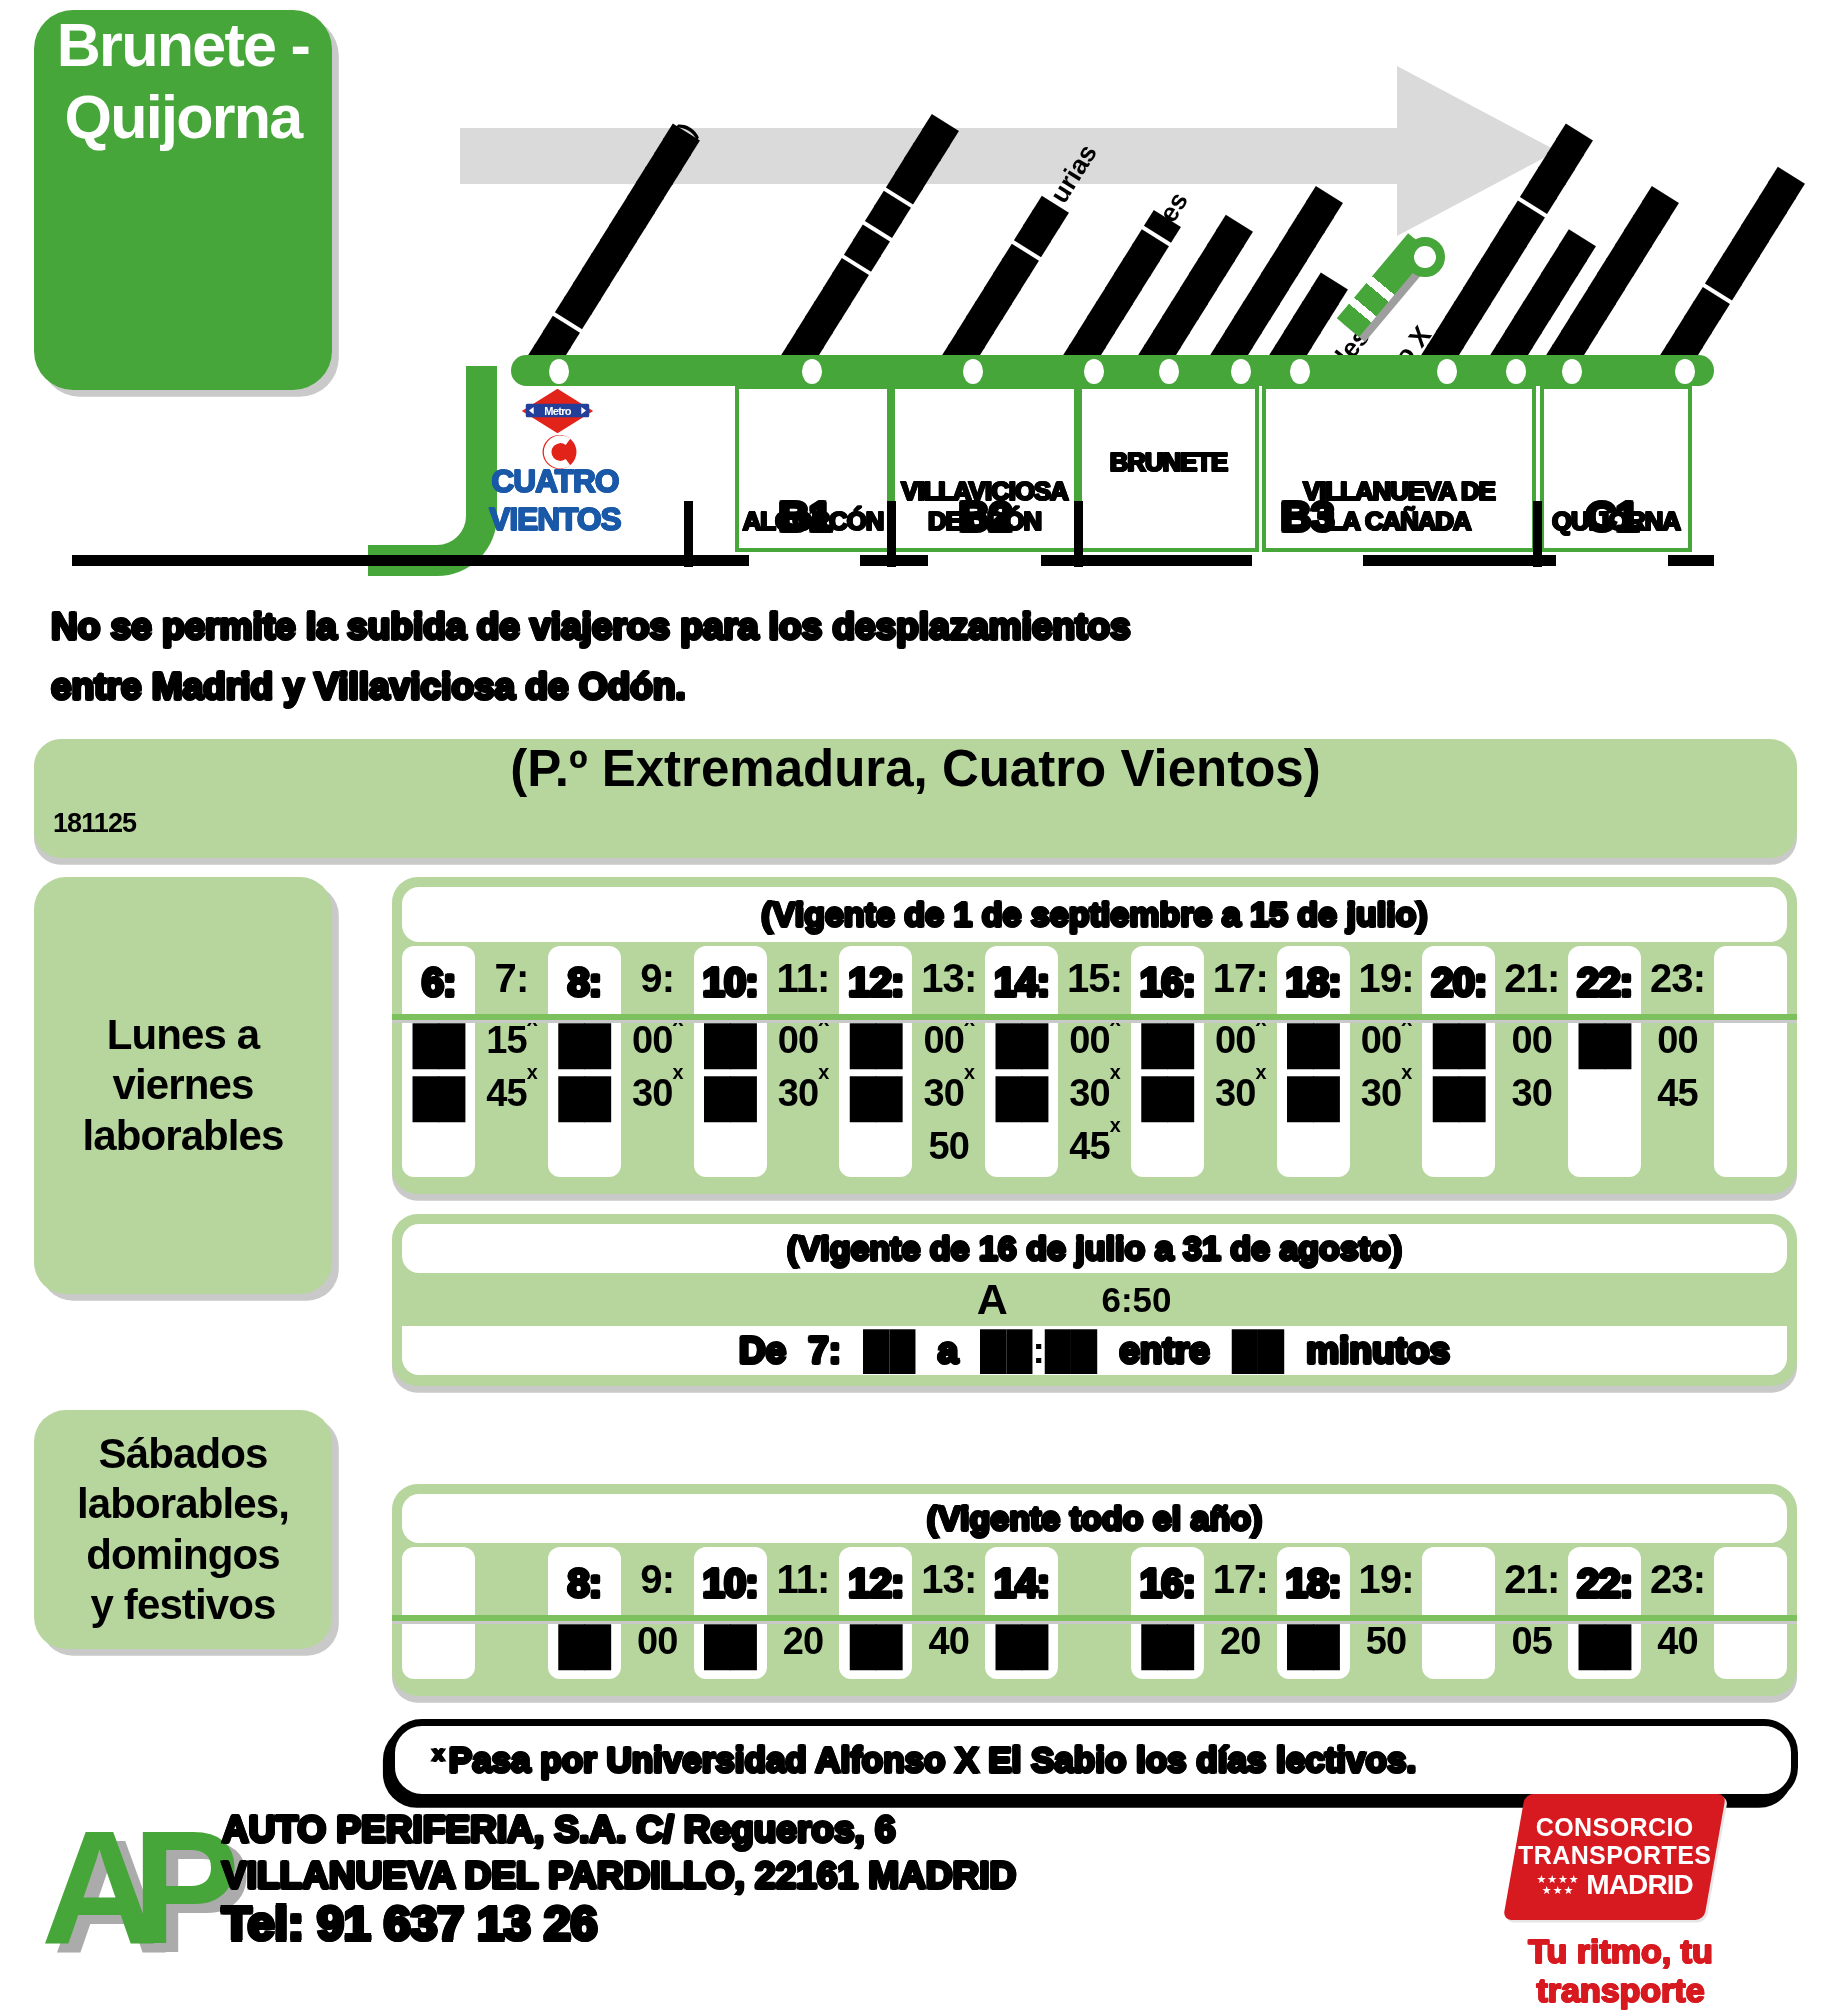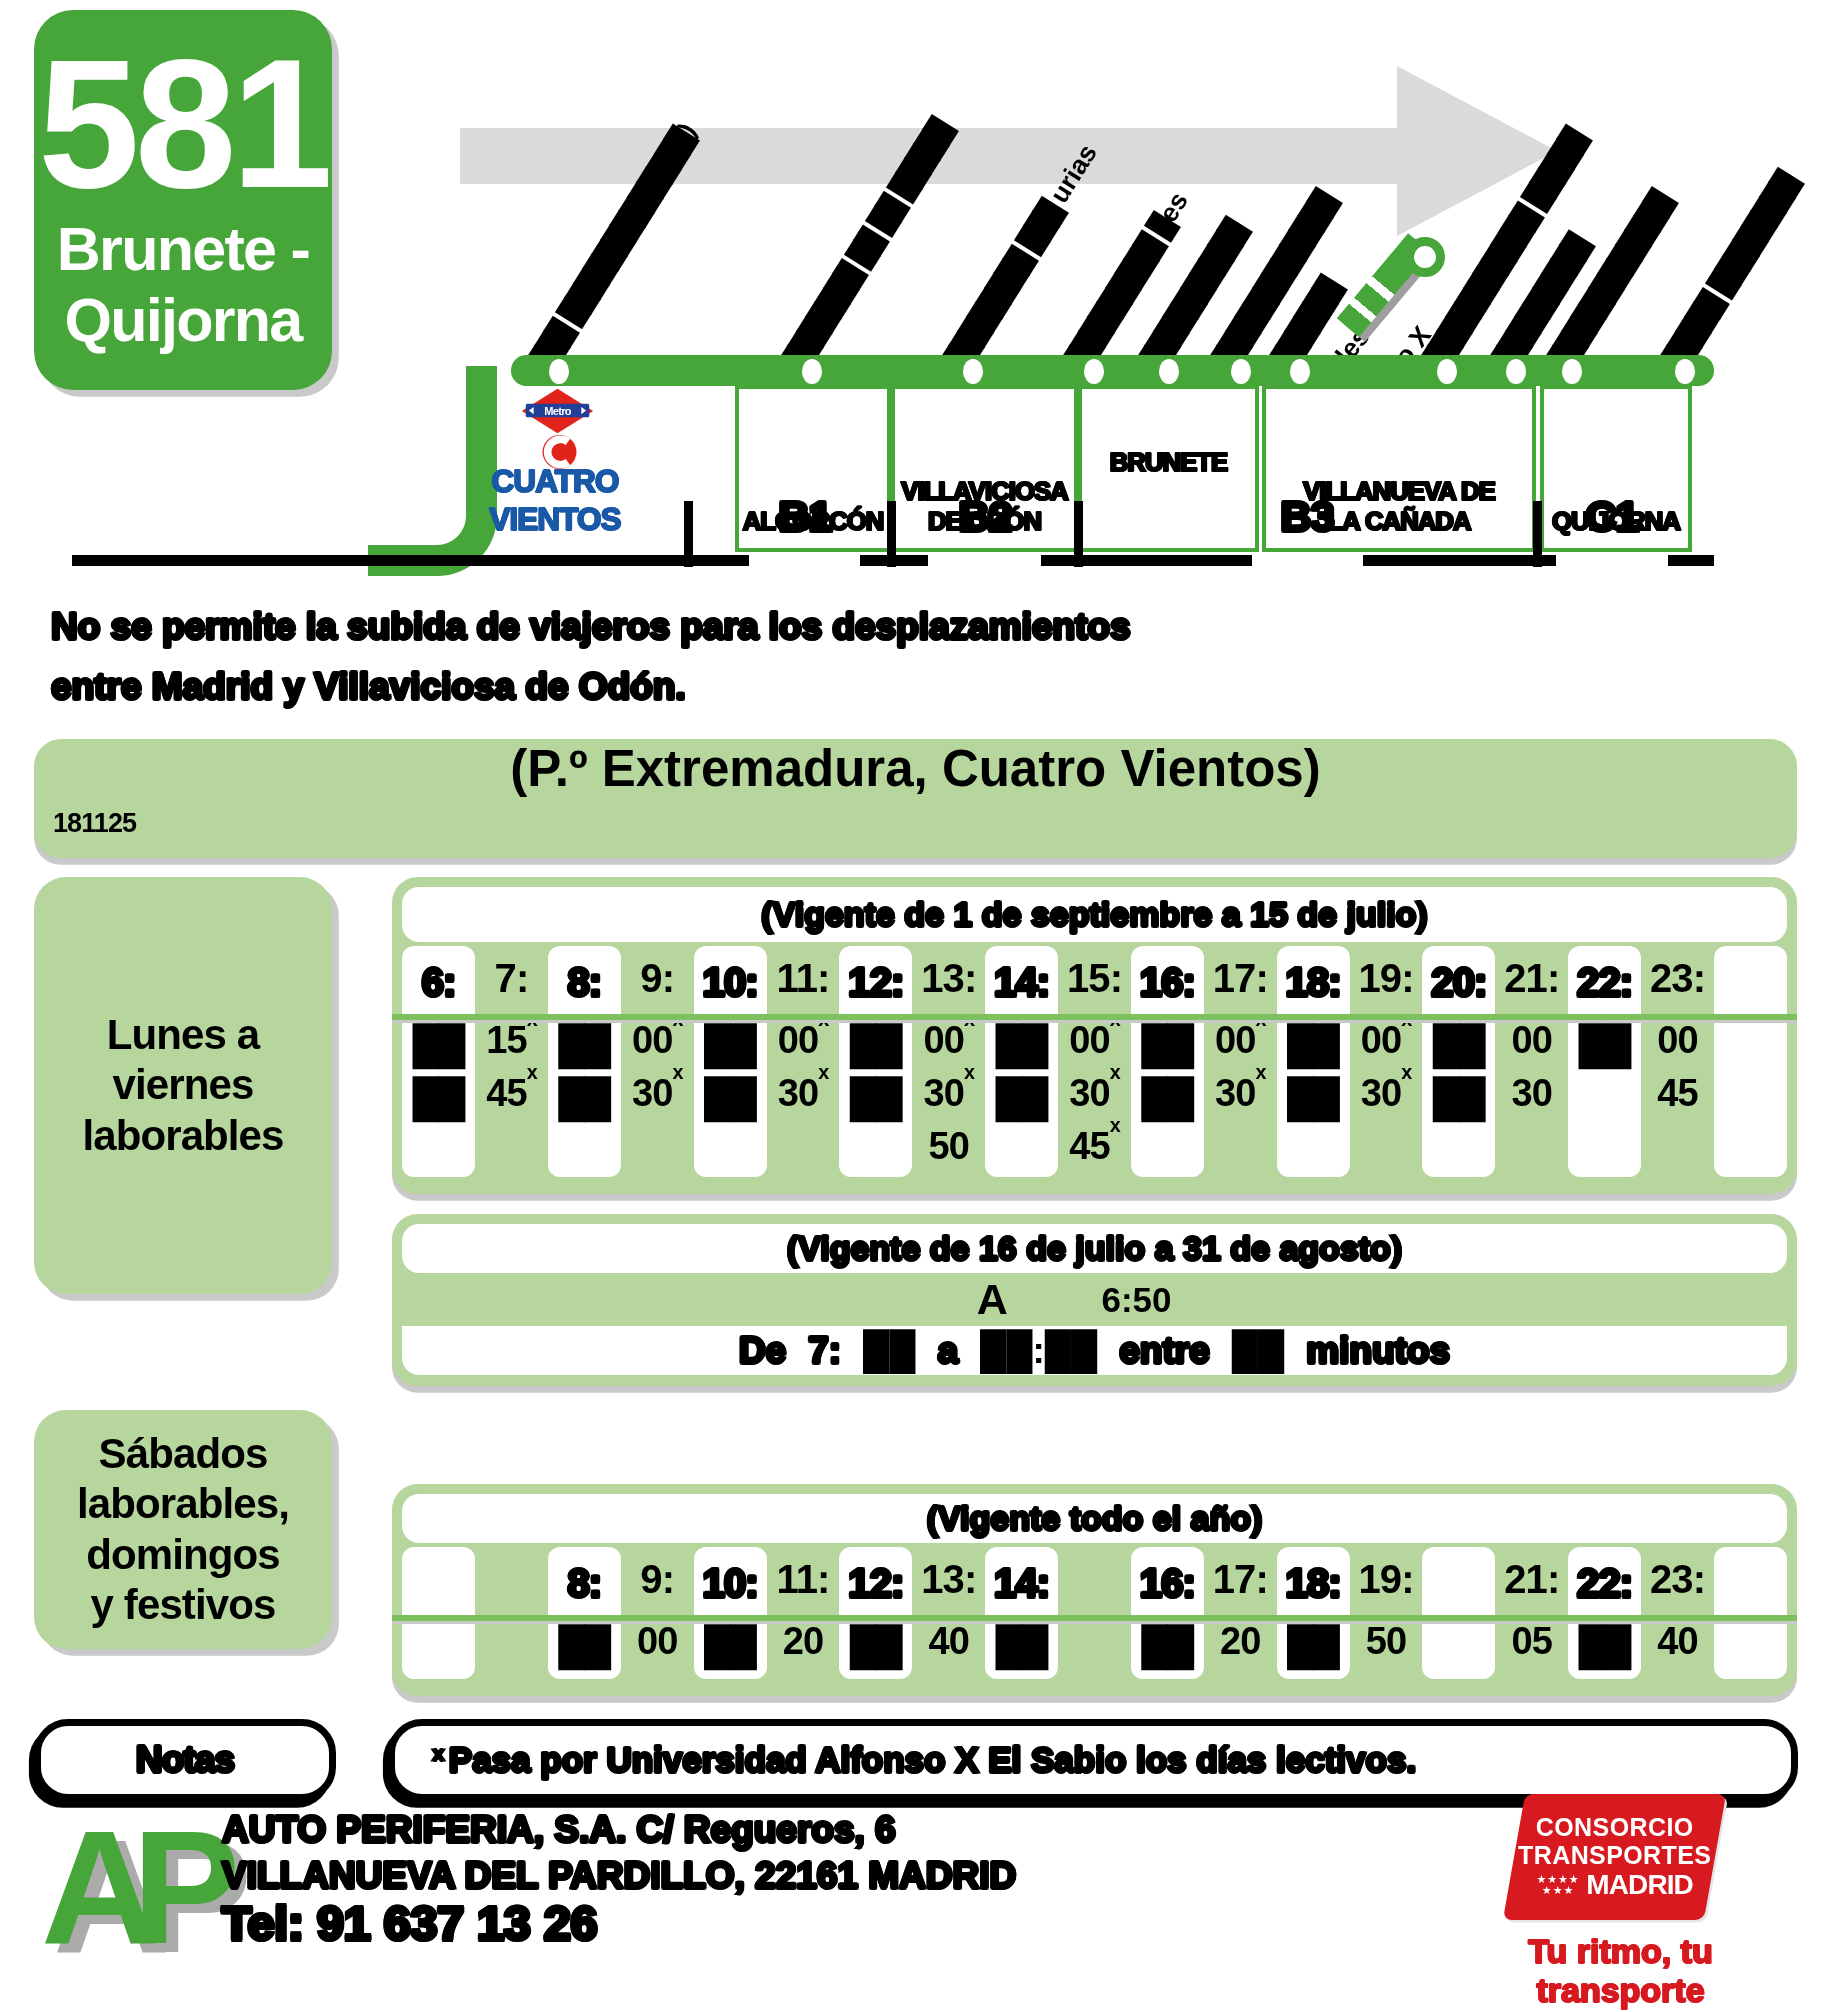--- a/index.html
+++ b/index.html
@@ -95,21 +95,20 @@
   #crtm .stars{font-size:11px;line-height:1;letter-spacing:0.9px;}
   #crtm .mad{font-size:28px;}
   #slogan{left:1484px;top:1932px;width:273px;text-align:center;color:#d71920;font-size:34px;letter-spacing:0;}
 </style>
 </head>
 <body>
 
 <div id="page">
 
   <div id="badge" class="abs">
-    <div class="num">581</div>
     <div class="dest">Brunete -</div>
     <div class="dest">Quijorna</div>
   </div>
 
   <div id="diagram" class="abs">
     <div id="arrowband" class="abs"></div>
     <div id="arrowhead" class="abs"></div>
     <div id="rlabels">
         <div class="rlabel abs" style="left: 549px; top: 349px;"><span class="barrun">███ █████████████</span><span class="clean">)</span></div>
         <div class="rlabel abs" style="left: 802px; top: 349px;"><span class="barrun">███████ ██ ██ █████</span></div>
@@ -563,23 +562,20 @@
           </div>
           <div class="tt-col w">
             <div class="hcell" style="width: 100%;"></div>
             <div class="mcell" style="height: 60px; width: 100%;"></div>
           </div>
         </div>
         <div class="sep" style="top: 72px;"></div>
       </div>
   </div>
 
-  <div class="notebox" id="notas-label">
-    <span class="gl">Notas</span>
-  </div>
   <div class="notebox" id="notas-text">
     <span class="gl"><sup>x</sup><span>Pasa por Universidad Alfonso X El Sabio los días lectivos.</span></span>
   </div>
 
   <div id="ap" class="abs">AP</div>
   <div id="co1" class="abs coline gl">AUTO PERIFERIA, S.A. C/ Regueros, 6</div>
   <div id="co2" class="abs coline gl">VILLANUEVA DEL PARDILLO, 22161 MADRID</div>
   <div id="co3" class="abs coline gl">Tel: 91 637 13 26</div>
 
   <div id="crtm" class="abs">

